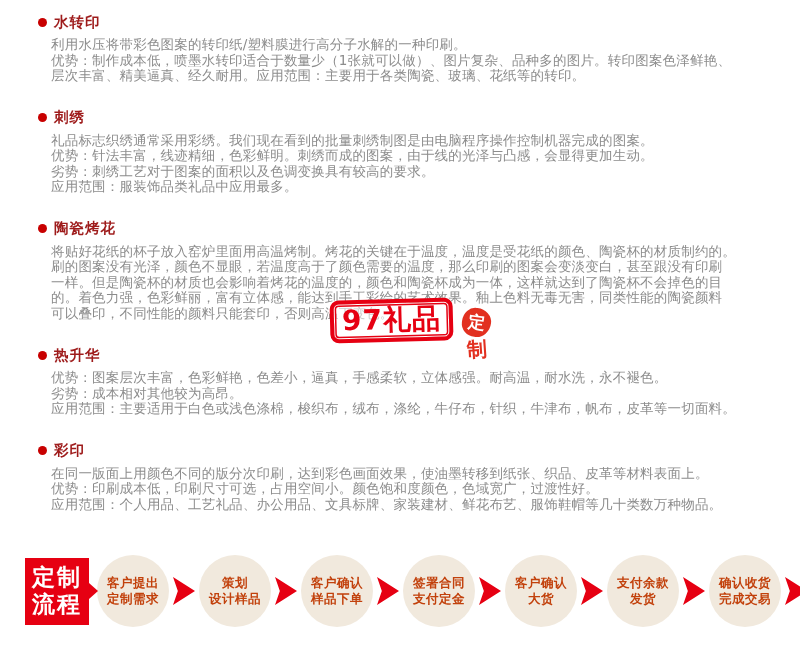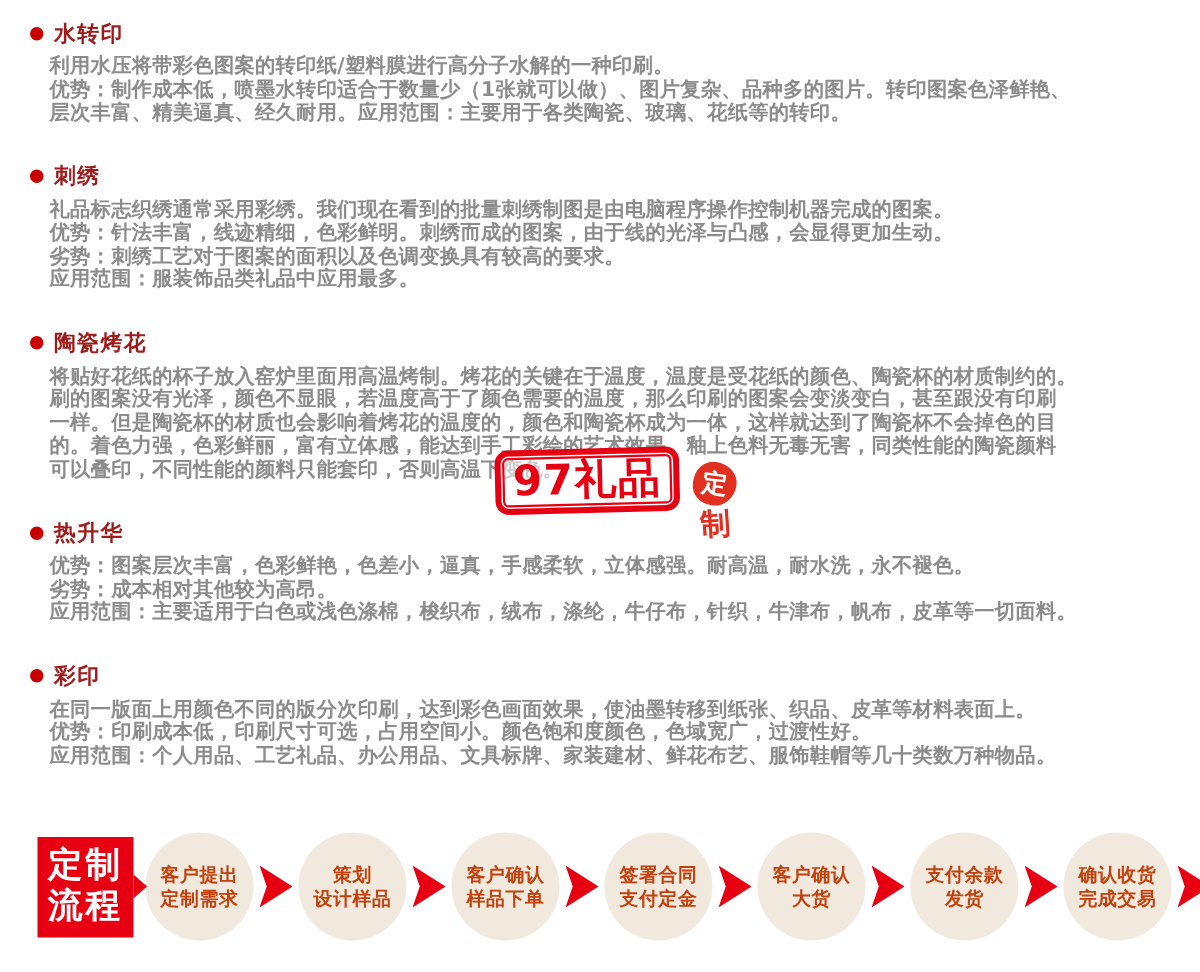--- a/index.html
+++ b/index.html
@@ -5,38 +5,38 @@
   * { margin: 0; padding: 0; box-sizing: border-box; }
   html, body { background: #ffffff; }
   body {
     width: 800px; height: 648px;
     font-family: "DejaVu Sans", "Liberation Sans", sans-serif;
     position: relative; overflow: hidden;
   }
   .page {
     position: relative;
     width: 800px; height: 648px;
-    padding: 14px 10px 0 20px;
+    padding: 14px 10px 0 38px;
     overflow: hidden;
   }
   
   .section { margin-bottom: 26px; }
   .section-head {
     display: flex; align-items: center;
     margin-bottom: 7px; height: 16px;
   }
   .bullet {
     width: 9px; height: 9px; border-radius: 50%;
     background: #c80000; margin-right: 7px; flex: 0 0 auto;
   }
   .section-title {
     color: #9e1b1b; font-size: 14.5px; font-weight: bold;
     letter-spacing: 1px;
   }
-  .section-body { padding-left: 13px; font-weight: bold; }
+  .section-body { padding-left: 13px; }
   .body-line {
     color: #8c8c8c; font-size: 13.5px; line-height: 15.5px;
     letter-spacing: 0.2px; white-space: normal;
   }
   
   .watermark {
     position: absolute; left: 330px; top: 299px;
     display: flex; align-items: flex-start; z-index: 5;
   }
   .wm-brand {

